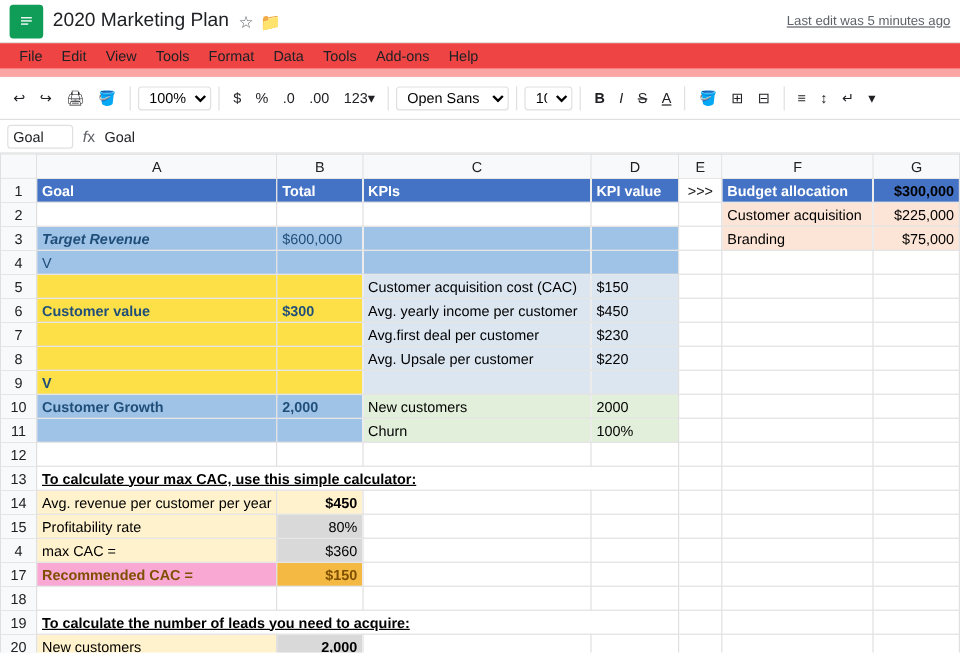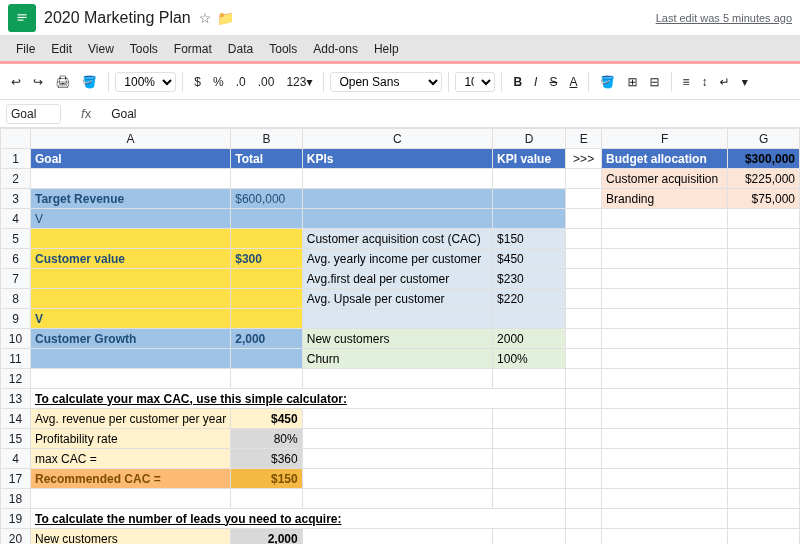--- a/index.html
+++ b/index.html
@@ -7,21 +7,21 @@
 
     
     #top-bar { display: flex; align-items: center; padding: 4px 8px; background: #fff; border-bottom: 1px solid #e0e0e0; height: 36px; }
     #app-icon { width: 28px; height: 28px; background: #0f9d58; border-radius: 3px; margin-right: 8px; display: flex; align-items: center; justify-content: center; }
     #app-icon svg { width: 18px; height: 18px; }
     #doc-title { font-size: 16px; color: #202124; font-weight: 500; margin-right: 8px; }
     #star-icon, #folder-icon { color: #5f6368; margin-right: 6px; cursor: pointer; font-size: 14px; }
     #last-edit { font-size: 11px; color: #5f6368; margin-left: auto; text-decoration: underline; }
 
     
-    #menu-bar { display: flex; align-items: center; padding: 2px 8px; background: #e5e5e5; height: 28px; border-bottom: 3px solid #fca5a5; }
+    #menu-bar { display: flex; align-items: center; padding: 2px 8px; background: #ef4444; height: 28px; border-bottom: 7px solid #fca5a5; }
     .menu-item { font-size: 12px; color: #202124; padding: 2px 8px; cursor: pointer; border-radius: 3px; }
 
     
     #toolbar { display: flex; align-items: center; padding: 2px 6px; background: #fff; height: 36px; border-bottom: 1px solid #e0e0e0; gap: 2px; }
     .tb-btn { font-size: 12px; color: #202124; padding: 3px 5px; cursor: pointer; border-radius: 3px; border: none; background: transparent; display: flex; align-items: center; }
     .tb-sep { width: 1px; height: 20px; background: #e0e0e0; margin: 0 4px; }
     .tb-select { font-size: 12px; border: 1px solid #e0e0e0; border-radius: 3px; padding: 1px 4px; background: #fff; cursor: pointer; }
     .tb-bold { font-weight: bold; }
     .tb-italic { font-style: italic; }
     .tb-strike { text-decoration: line-through; }
@@ -36,31 +36,31 @@
     #sheet-container { overflow: hidden; width: 800px; height: 416px; position: relative; }
     table { border-collapse: collapse; font-size: 12px; }
     th, td { border: 1px solid #e0e0e0; min-width: 20px; height: 20px; padding: 1px 4px; white-space: nowrap; vertical-align: middle; }
 
     
     .col-header { background: #f8f9fa; text-align: center; font-weight: normal; color: #202124; height: 20px; min-width: 20px; position: sticky; top: 0; z-index: 10; }
     .row-header { background: #f8f9fa; text-align: center; font-weight: normal; color: #202124; min-width: 30px; position: sticky; left: 0; z-index: 5; }
 
     
     .cell-header-blue { background-color: #4472c4; color: #fff; font-weight: bold; }
-    .cell-target-revenue { background-color: #9fc2e7; font-weight: bold; color: #1f4e79; }
+    .cell-target-revenue { background-color: #9fc2e7; font-weight: bold; color: #1f4e79; font-style: italic; }
     .cell-target-value { background-color: #9fc2e7; color: #1f4e79; }
     .cell-customer-value { background-color: #fde047; font-weight: bold; color: #1f4e79; }
     .cell-kpi-blue { background-color: #dce6f1; }
     .cell-kpi-value { background-color: #dce6f1; }
     .cell-growth { background-color: #9fc2e7; font-weight: bold; color: #1f4e79; }
     .cell-growth-kpi { background-color: #e2efda; }
     .cell-growth-value { background-color: #e2efda; }
     .cell-calc-label { background-color: #fff2cc; }
     .cell-calc-value { background-color: #fff2cc; text-align: right; font-weight: bold; }
-    .cell-rec-label { background-color: #fdba74; font-weight: bold; color: #7f4f00; }
+    .cell-rec-label { background-color: #f9a8d4; font-weight: bold; color: #7f4f00; }
     .cell-rec-value { background-color: #f4b942; font-weight: bold; color: #7f4f00; text-align: right; }
     .underline-label { text-decoration: underline; font-weight: bold; }
     .text-right { text-align: right; }
     .cell-calc-normal { background-color: #d9d9d9; text-align: right; }
 
     
     .cell-budget-header { background-color: #4472c4; color: #fff; font-weight: bold; }
     .cell-budget-value { background-color: #4472c4; color: #000000; font-weight: bold; text-align: right; }
     .cell-ca-label { background-color: #fce4d6; }
     .cell-ca-value { background-color: #fce4d6; text-align: right; }
@@ -119,21 +119,21 @@
   <select class="tb-select">
     <option>100%</option>
   </select>
   <div class="tb-sep"></div>
   <button class="tb-btn">$</button>
   <button class="tb-btn">%</button>
   <button class="tb-btn">.0</button>
   <button class="tb-btn">.00</button>
   <button class="tb-btn">123▾</button>
   <div class="tb-sep"></div>
-  <select class="tb-select" style="width:112px;">
+  <select class="tb-select" style="width:94px;">
     <option>Open Sans</option>
   </select>
   <div class="tb-sep"></div>
   <select class="tb-select" style="width:40px;">
     <option>10</option>
   </select>
   <div class="tb-sep"></div>
   <button class="tb-btn tb-bold">B</button>
   <button class="tb-btn tb-italic">I</button>
   <button class="tb-btn tb-strike">S</button>
@@ -144,21 +144,21 @@
   <button class="tb-btn">⊟</button>
   <div class="tb-sep"></div>
   <button class="tb-btn">≡</button>
   <button class="tb-btn">↕</button>
   <button class="tb-btn">↵</button>
   <button class="tb-btn">▾</button>
 </div>
 
 <div id="formula-bar">
   <input id="cell-ref" class="tb-select" style="width: 55px; font-size: 12px;" value="Goal">
-  <span id="fx-icon" style="font-style:italic; color:#5f6368; margin:0 20px;">f<span style="font-style:normal;">x</span></span>
+  <span id="fx-icon" style="font-style:italic; color:#5f6368; margin:0 8px;">f<span style="font-style:normal;">x</span></span>
   <span id="formula-content">Goal</span>
 </div>
 
 <div id="sheet-container">
   <table>
 
     <colgroup>
       <col class="col-rh">
       <col class="col-a">
       <col class="col-b">

